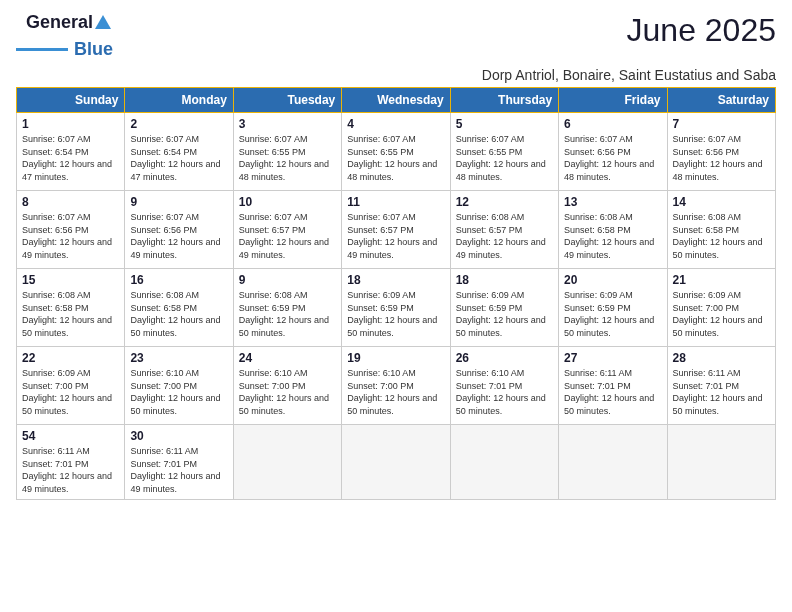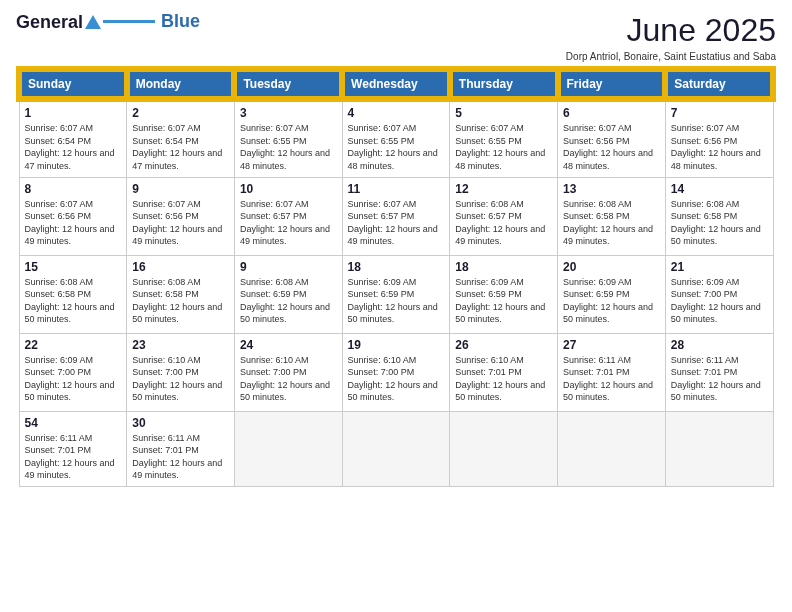--- a/index.html
+++ b/index.html
@@ -17,49 +17,50 @@
       padding: 12px 16px;
     }
     .header {
       display: flex;
       justify-content: space-between;
       align-items: flex-start;
       margin-bottom: 4px;
     }
     .logo {
       display: flex;
-      flex-direction: row;
-      align-items: center;
+      flex-direction: column;
+      align-items: flex-end;
+      gap: 8px;
     }
     .title-block {
       text-align: right;
     }
     .main-title {
       font-size: 32px;
       font-weight: normal;
       color: #1a1a2e;
     }
     .subtitle {
-      font-size: 10px;
+      font-size: 14px;
       color: #333;
-      margin-top: 2px;
+      margin-top: 18px;
     }
     .calendar {
       width: 100%;
       border-collapse: collapse;
       margin-top: 4px;
     }
     .calendar th {
       background: #2b6cb0;
       color: #fff;
       font-size: 12px;
       font-weight: bold;
       padding: 5px 6px;
-      text-align: left;
-      border: 6px solid #eab308;
+      text-align: right;
+      border: 1px solid #eab308;
     }
     .calendar td {
       border: 1px solid #ccc;
       vertical-align: top;
       padding: 4px 5px;
       font-size: 9.5px;
       color: #333;
       width: calc(100% / 7);
       height: 78px;
       background: #fff;

